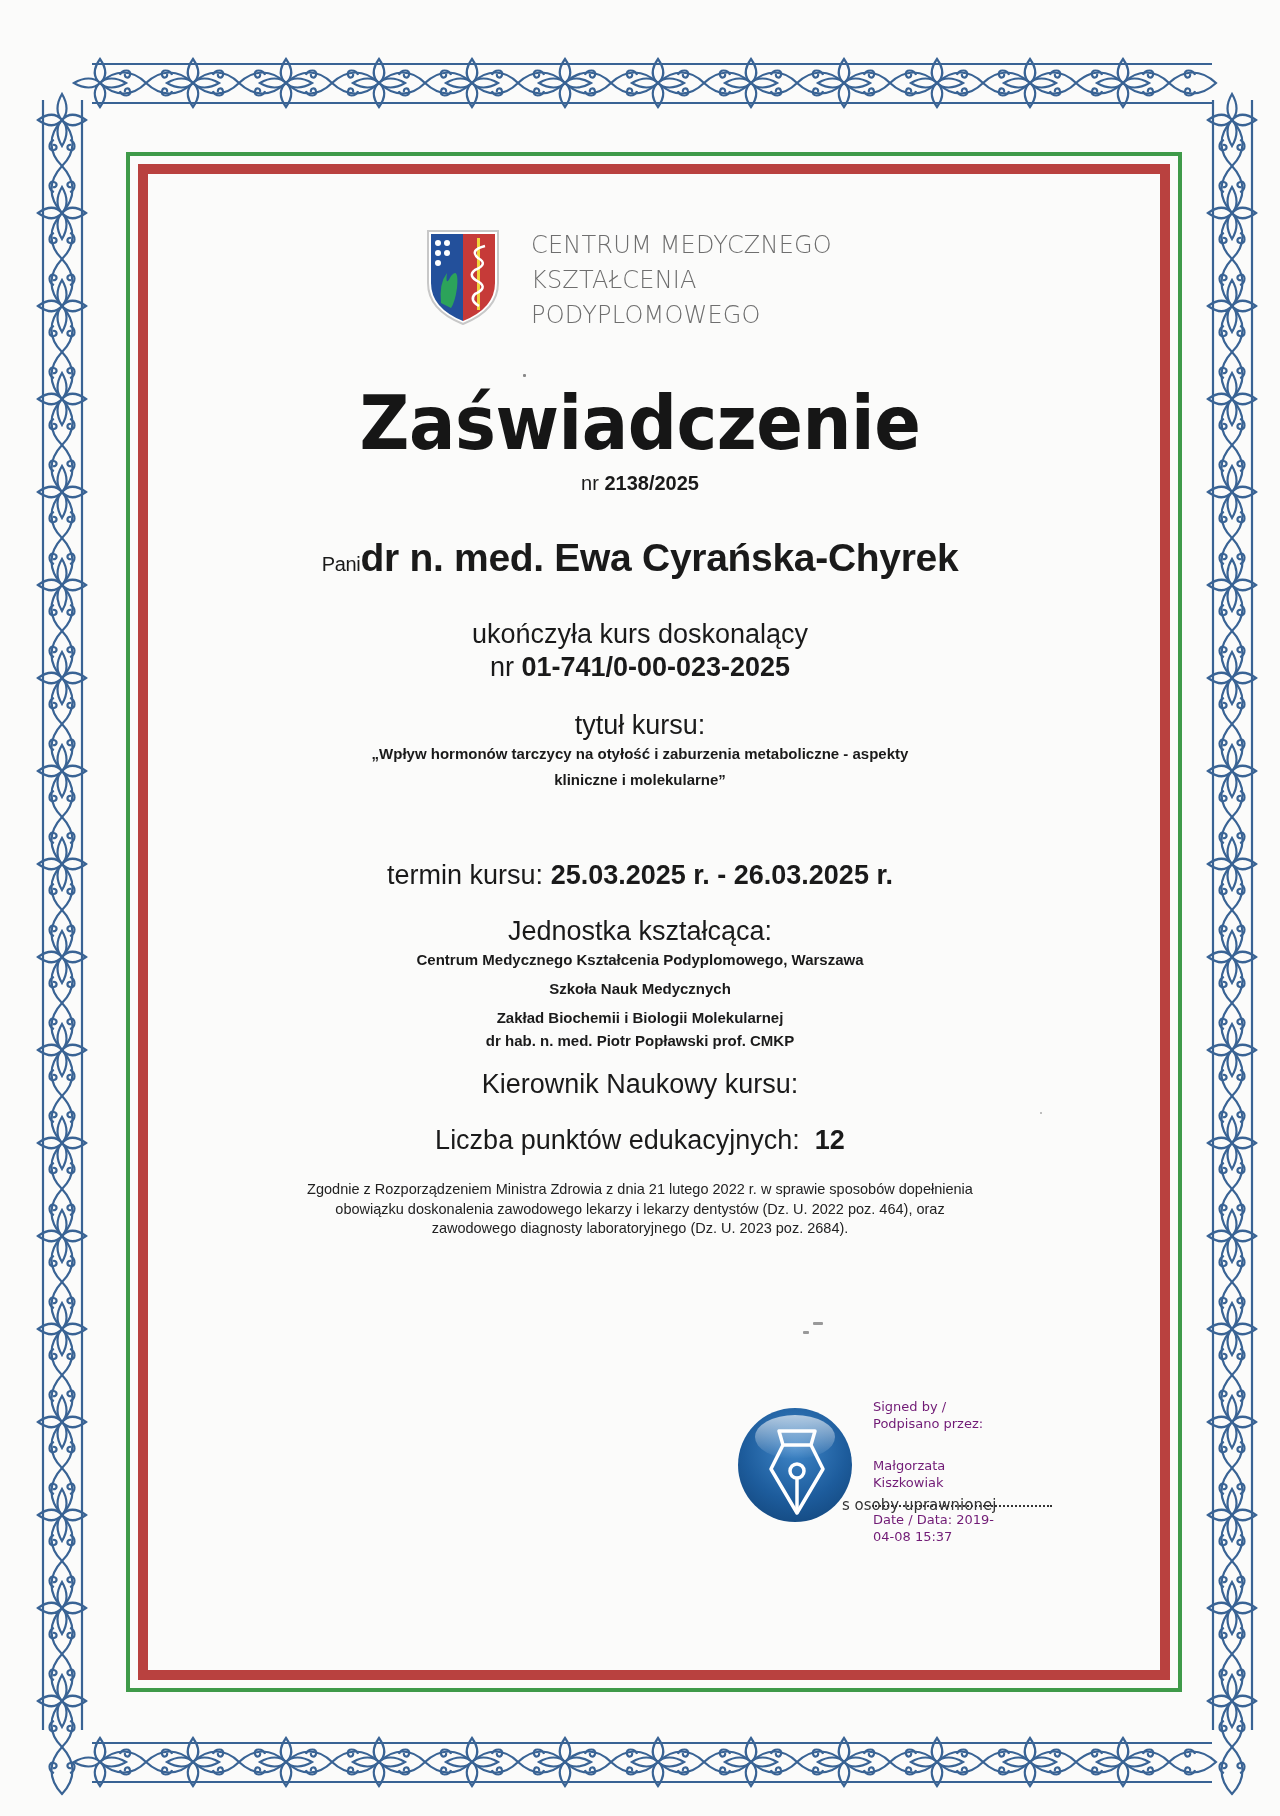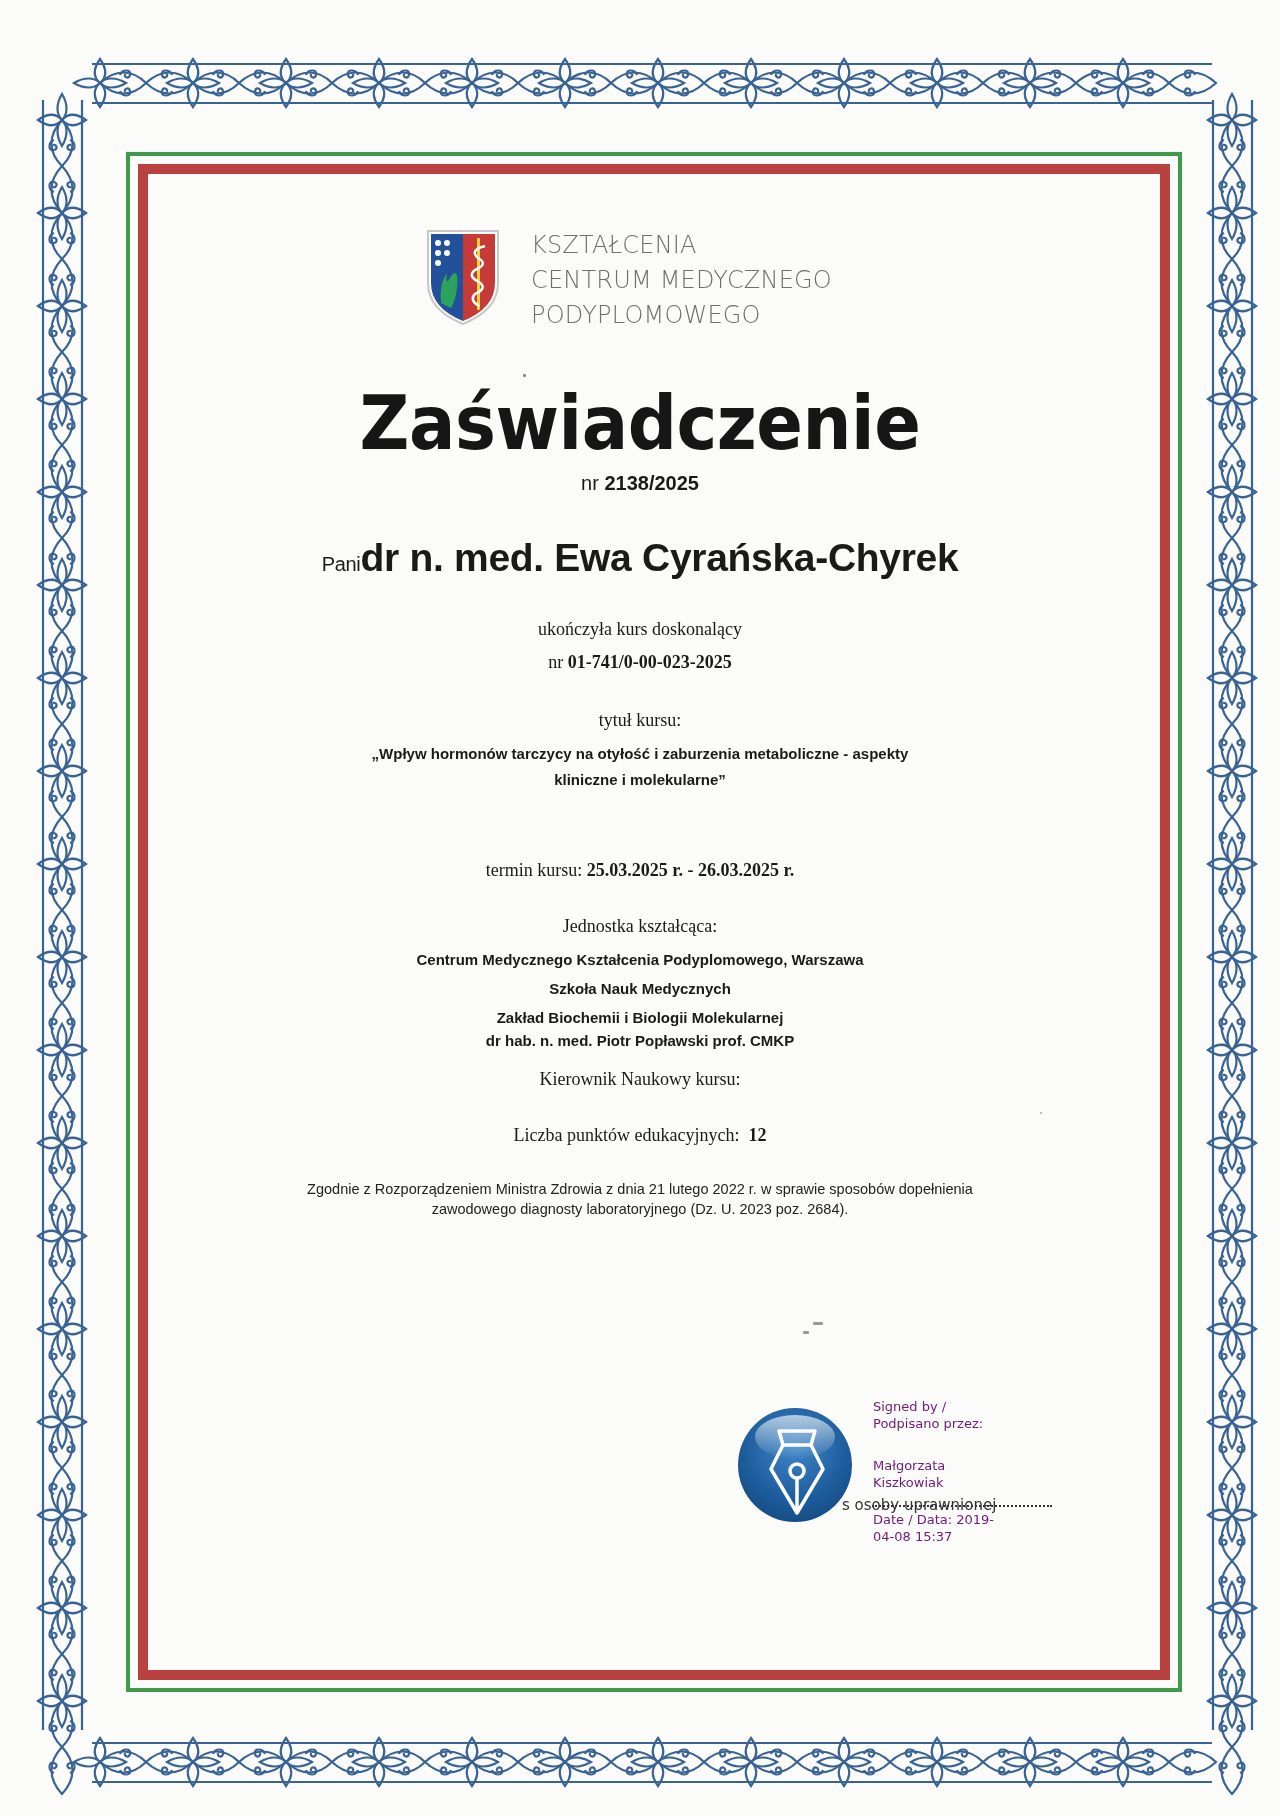--- a/index.html
+++ b/index.html
@@ -29,21 +29,21 @@
     position: absolute; left: 0; width: 1280px; text-align: center; white-space: nowrap;
   }
   .title {
     top: 380px; font-size: 74px; font-weight: bold; letter-spacing: -0.5px;
     font-family: "DejaVu Sans", sans-serif; color: #161616; transform: scaleX(0.93);
   }
   .cert-nr { top: 472px; font-size: 20px; }
   .cert-nr b, .course-nr b { font-weight: bold; }
   .recipient { top: 536px; font-size: 39px; font-weight: bold; letter-spacing: -0.3px; }
   .recipient .pani { font-size: 20px; font-weight: normal; }
-  .sm { font-size: 18px; font-family: Liberation Serif, serif; }
+  .sm { font-size: 27px; }
   .smb { font-size: 15px; font-weight: bold; }
   .reg {
     top: 1180px; font-size: 14.5px; line-height: 19.5px; color: #222;
   }
   .sig-icon { position: absolute; left: 735px; top: 1405px; width: 120px; height: 120px; }
   .sig-text {
     position: absolute; left: 873px; font-family: "DejaVu Sans", sans-serif;
     font-size: 13px; line-height: 17px; color: #701a75; white-space: nowrap;
   }
   .sig-dots {
@@ -559,22 +559,22 @@
   <circle cx="13" cy="15" r="3" fill="#fff"></circle>
     <circle cx="22" cy="15" r="3" fill="#fff"></circle>
   <circle cx="13" cy="25" r="3" fill="#fff"></circle>
     <circle cx="22" cy="25" r="3" fill="#fff"></circle>
   <circle cx="13" cy="35" r="3" fill="#fff"></circle>
   <path d="M16 75 Q14 55 22 45 Q20 60 26 48 Q34 38 32 60 Q30 74 26 80 Z" fill="#2ca35a"></path>
   <rect x="52" y="10" width="3" height="72" fill="#f0d33b"></rect>
   <path d="M60 18 Q44 22 53 30 Q64 36 50 42 Q42 48 54 54 Q63 60 50 66 Q44 72 54 78" fill="none" stroke="#fff" stroke-width="2.5"></path>
 </svg>
 <div class="logo-text">
+  <div>CENTRUM MEDYCZNEGO</div>
   <div>KSZTAŁCENIA</div>
-  <div>CENTRUM MEDYCZNEGO</div>
   <div>PODYPLOMOWEGO</div>
 </div>
 
 <div class="speck" style="left:523px;top:374px;width:3px;height:3px"></div>
 <div class="speck" style="left:813px;top:1322px;width:10px;height:3px;background:#999"></div>
 <div class="speck" style="left:803px;top:1331px;width:6px;height:3px;background:#999"></div>
 <div class="speck" style="left:1040px;top:1112px;width:2px;height:2px;background:#aaa"></div>
 
 <div class="center title">Zaświadczenie</div>
 <div class="center cert-nr">
@@ -608,20 +608,21 @@
 
 <div class="center sm" style="top:1069px">Kierownik Naukowy kursu:</div>
 <div class="center smb" style="top:1032px">dr hab. n. med. Piotr Popławski prof. CMKP</div>
 <div class="center sm" style="top:1125px">
   <span>Liczba punktów edukacyjnych:</span>&nbsp;
   <b>12</b>
 </div>
 
 <div class="center reg">
   <div>Zgodnie z Rozporządzeniem Ministra Zdrowia z dnia 21 lutego 2022 r. w sprawie sposobów dopełnienia</div>
+  <div>obowiązku doskonalenia zawodowego lekarzy i lekarzy dentystów (Dz. U. 2022 poz. 464), oraz</div>
   <div>zawodowego diagnosty laboratoryjnego (Dz. U. 2023 poz. 2684).</div>
 </div>
 
 <div class="sig-text" style="left:842px;top:1497px;font-size:15px;color:#333">s osoby uprawnionej</div>
 <svg class="sig-icon" viewBox="0 0 120 120">
   <defs>
     <radialGradient id="g1" cx="50%" cy="35%" r="65%">
       <stop offset="0%" stop-color="#3f86c8"></stop>
       <stop offset="70%" stop-color="#1d5c9c"></stop>
       <stop offset="100%" stop-color="#164d86"></stop>

